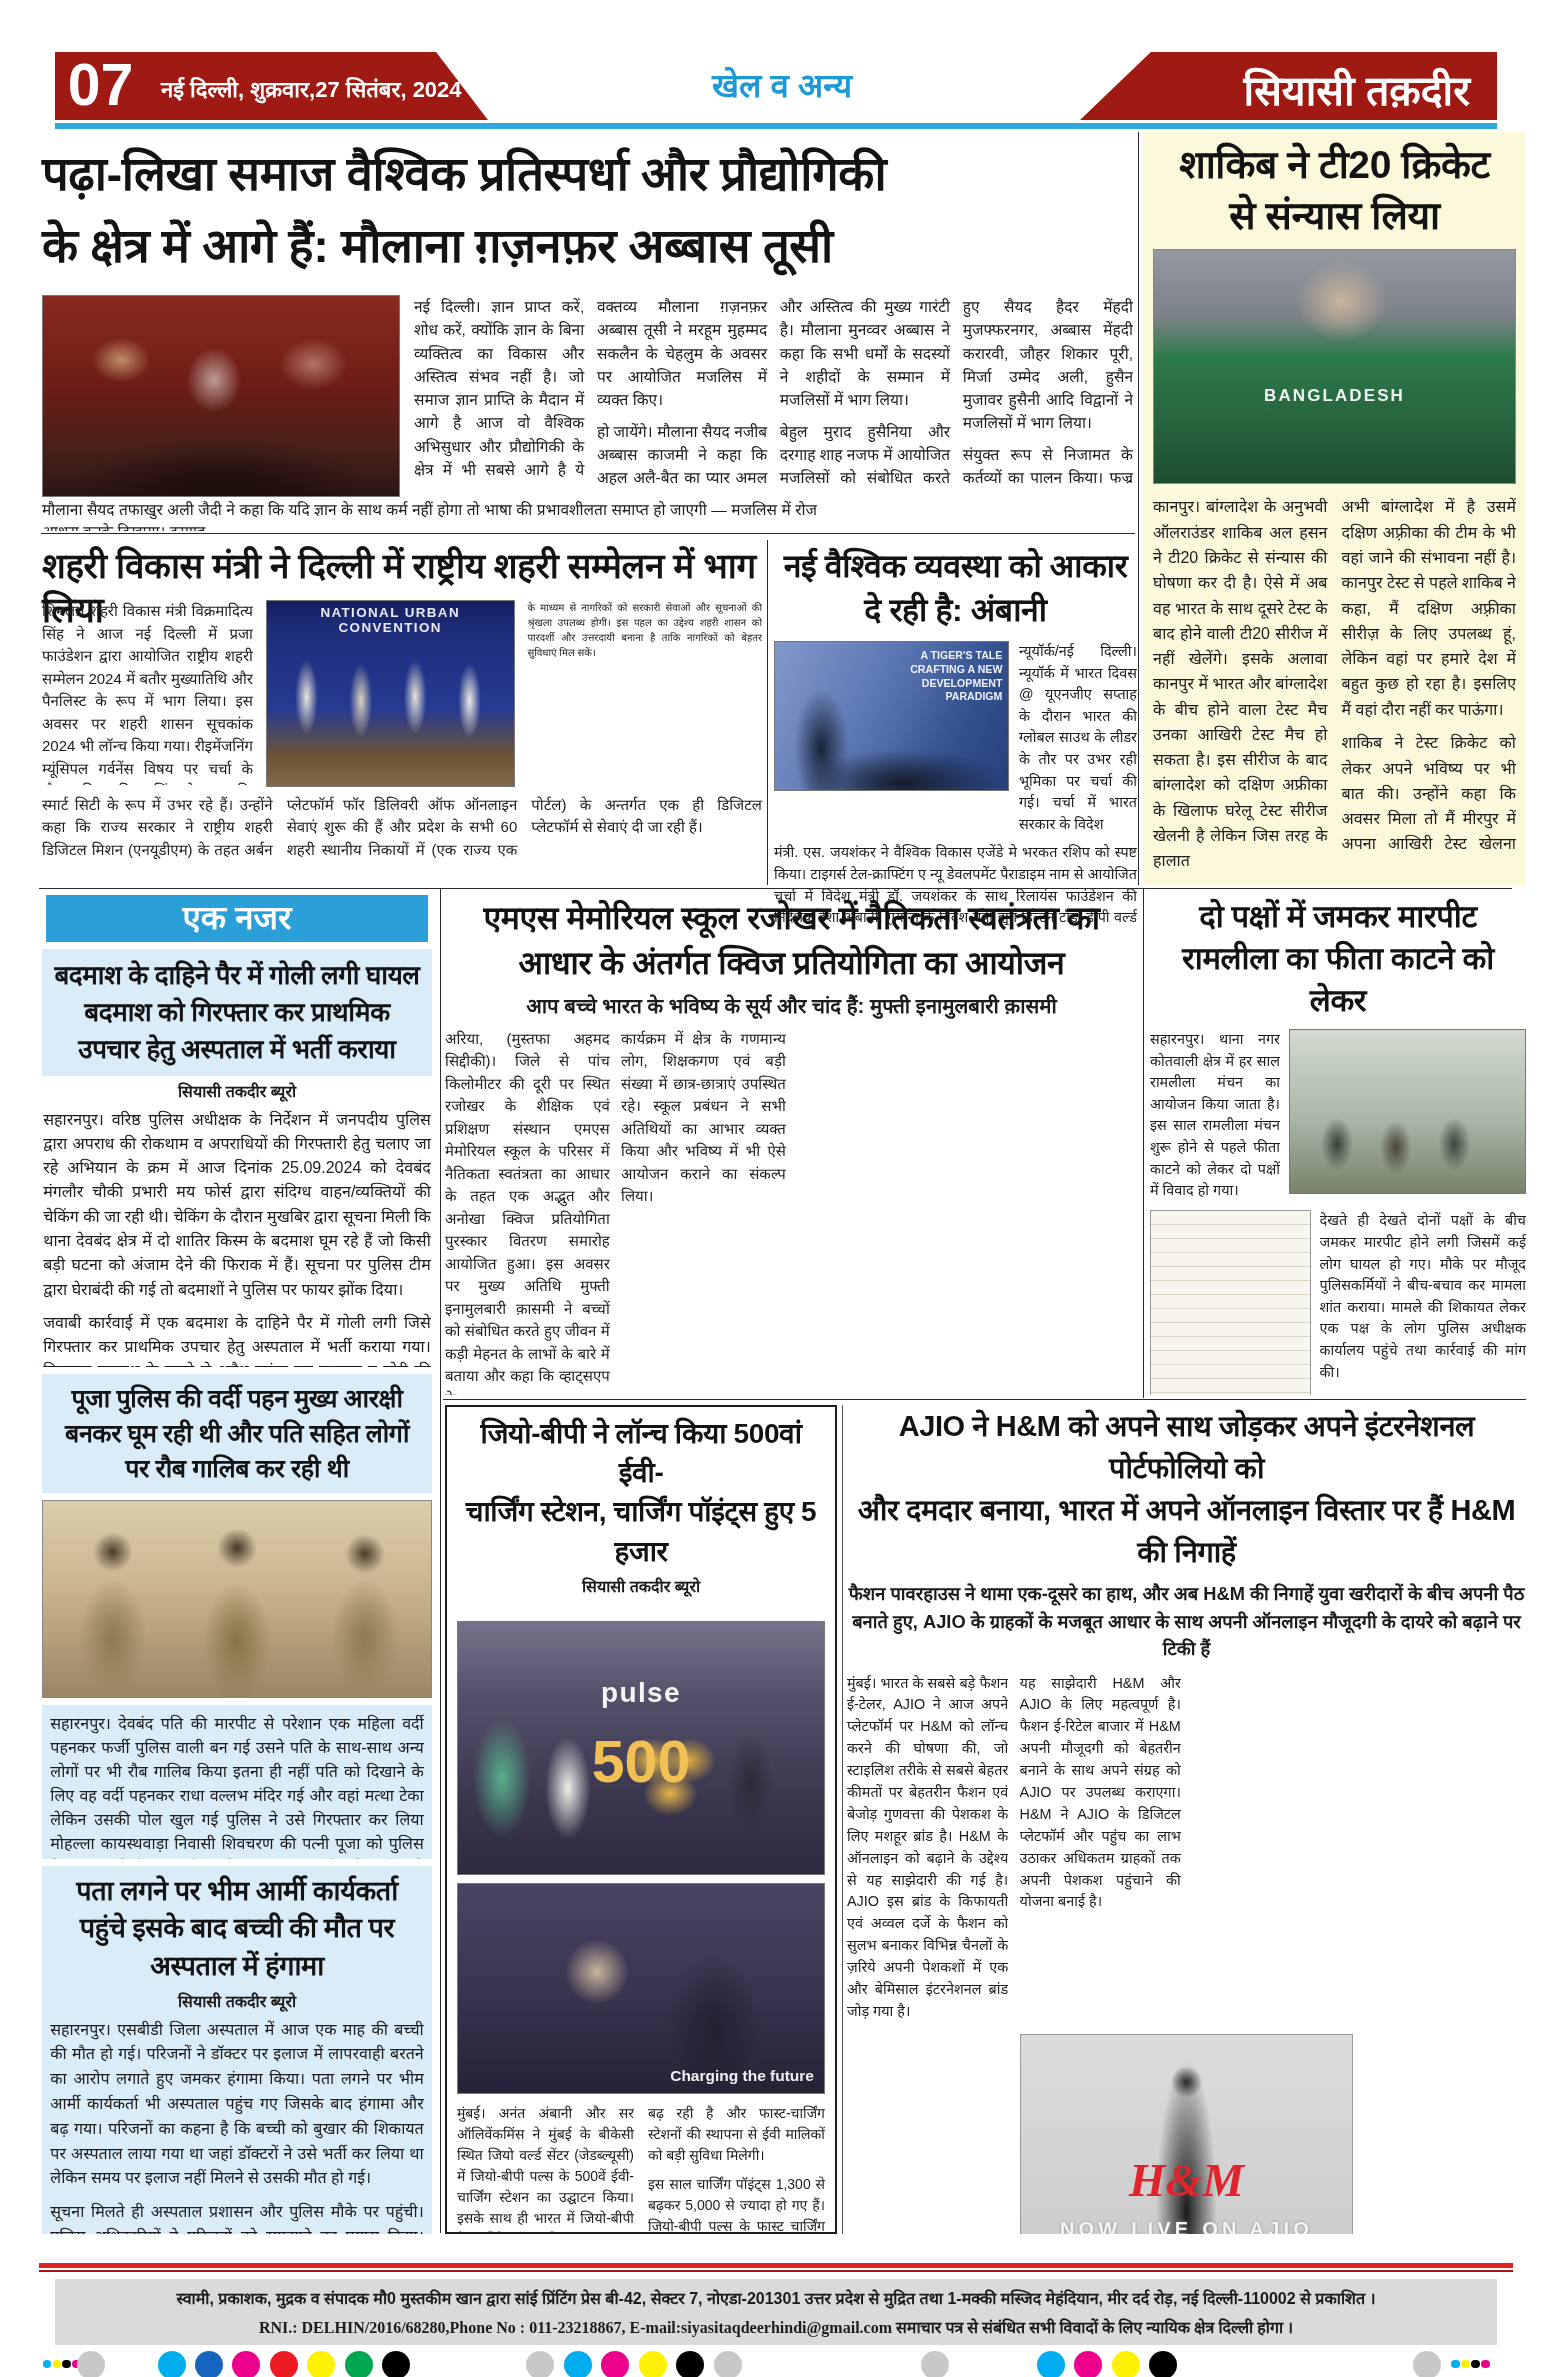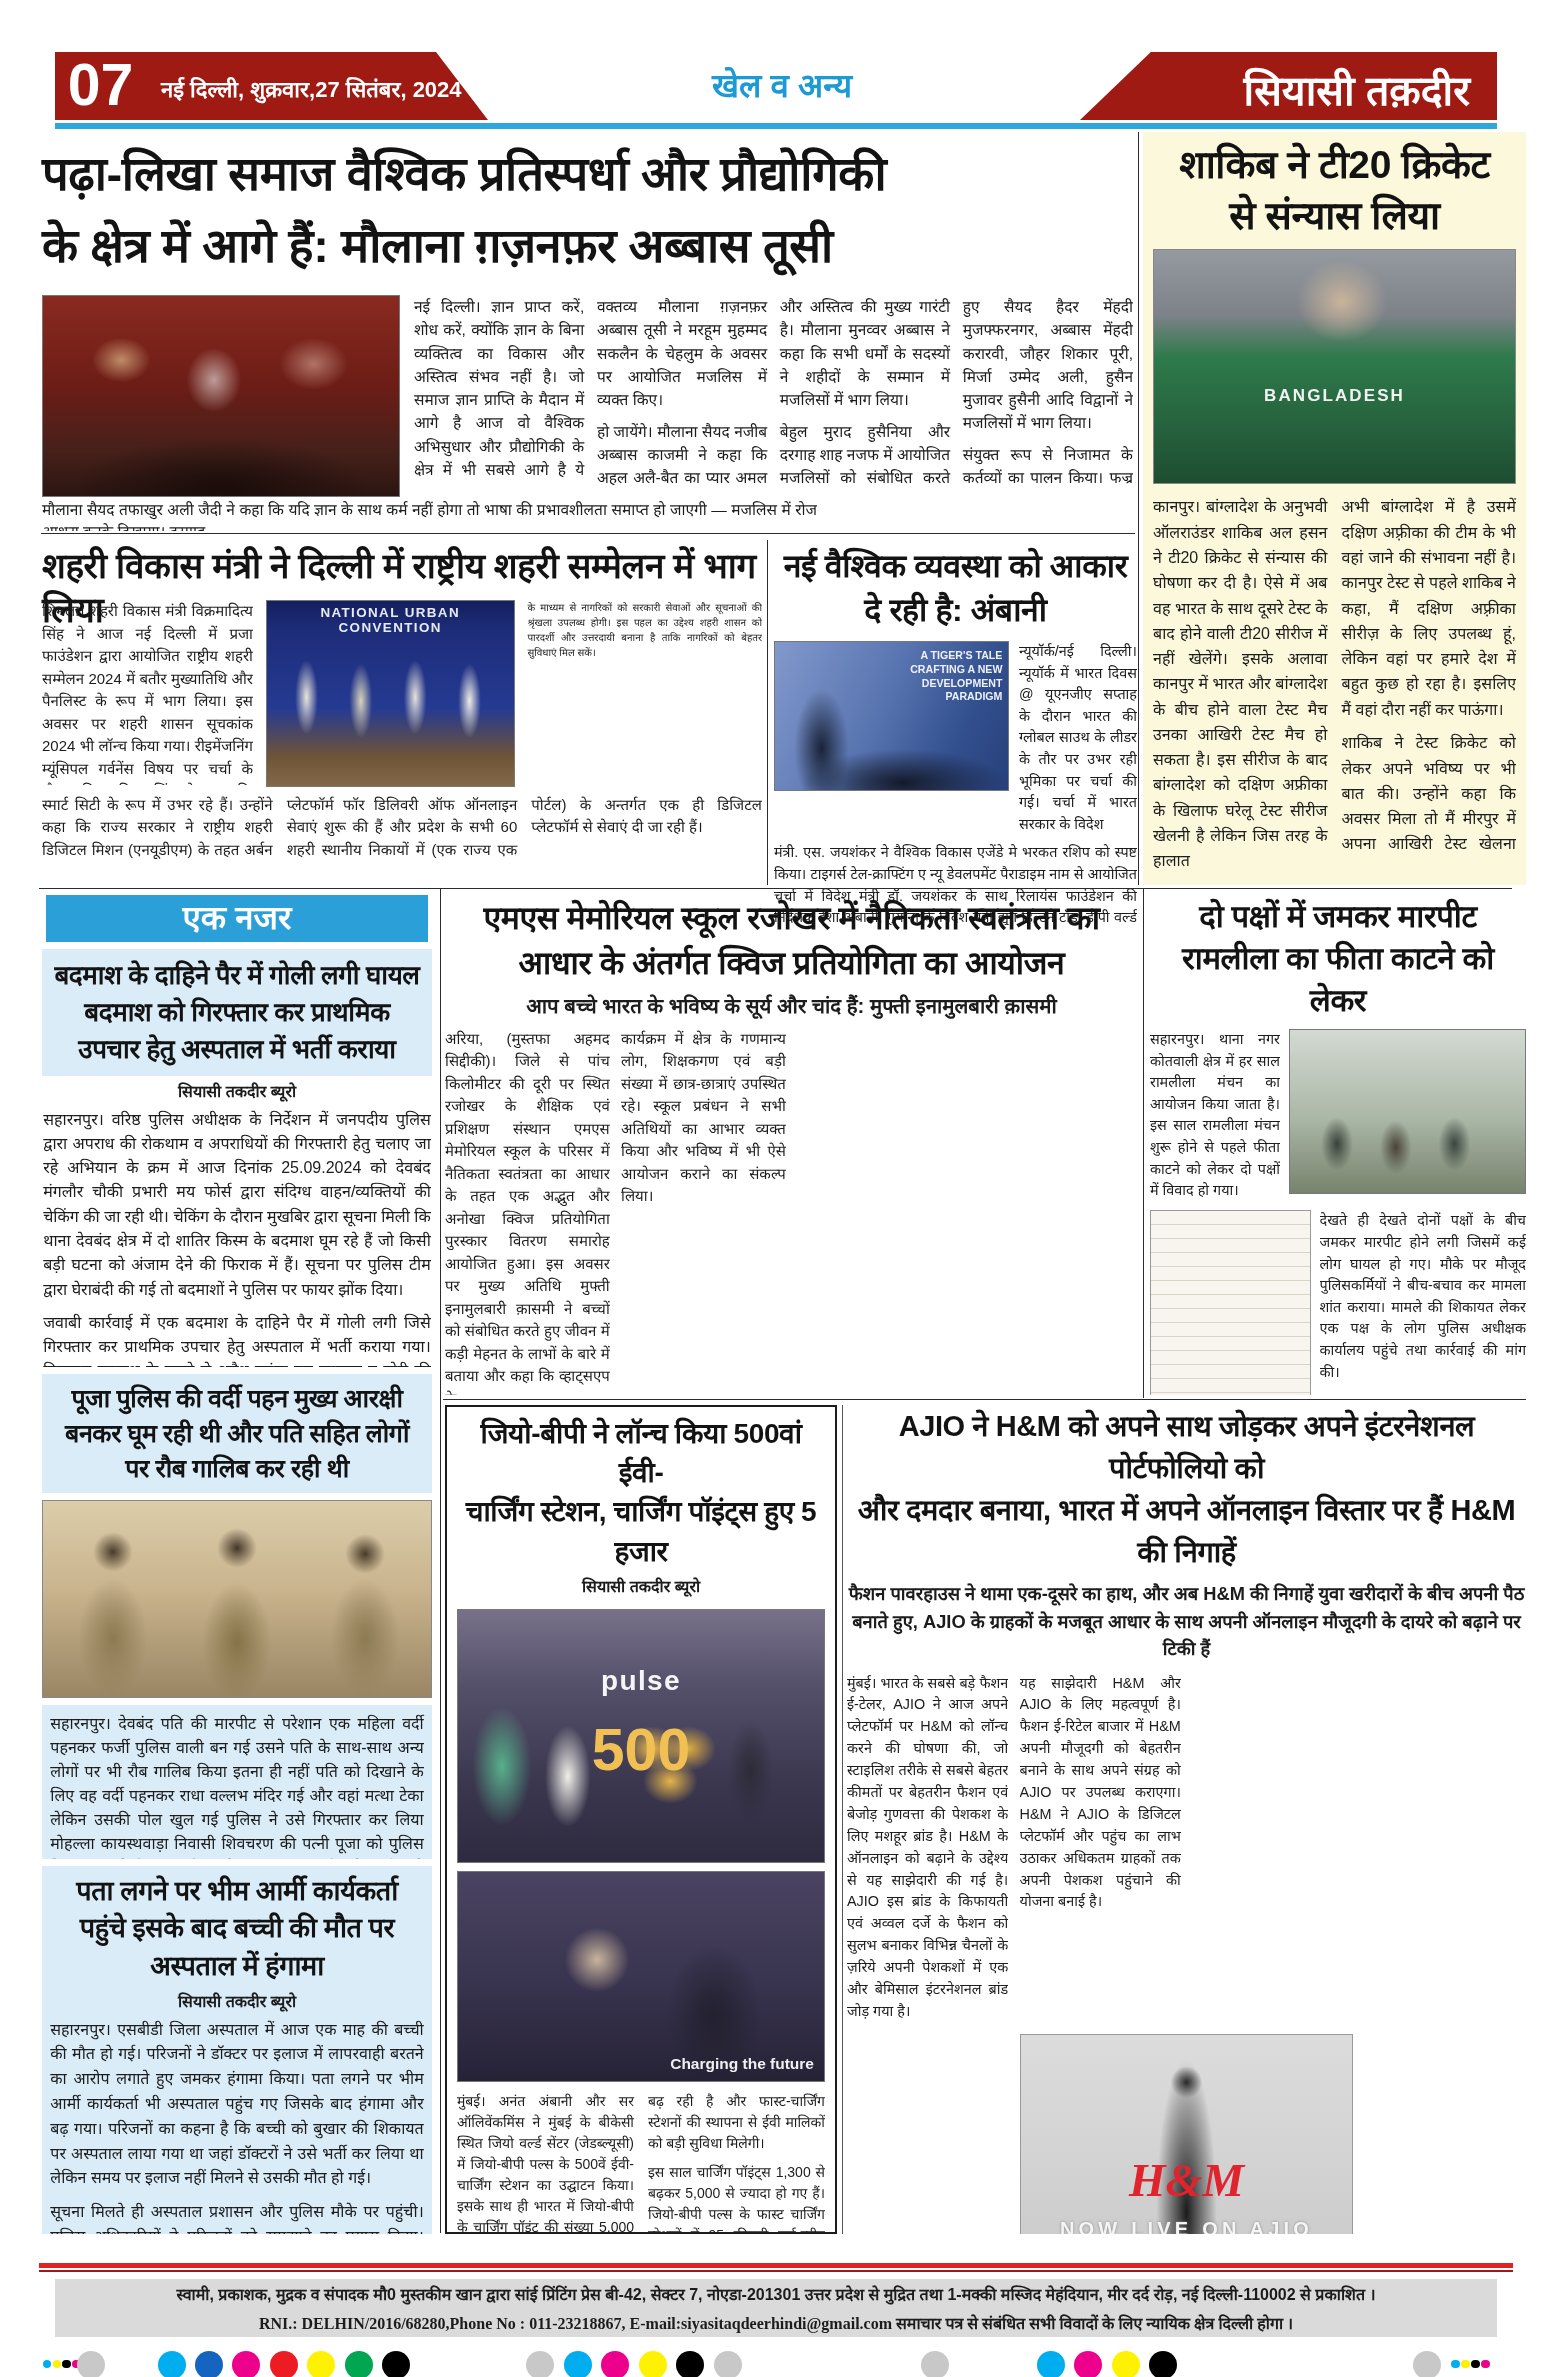--- a/index.html
+++ b/index.html
@@ -190,21 +190,21 @@
 
   </div>
 
   <div class="hrule" style="left:443px;top:1399px;width:1083px;"></div>
   <div class="abs" style="left:445px;top:1405px;width:392px;height:829px;border:2.1px solid #1c1c1c;box-sizing:border-box;padding:7px 10px;overflow:hidden;">
     <div class="hl" style="text-align:center;font-size:28px;line-height:1.4;">
       <div>जियो-बीपी ने लॉन्च किया 500वां ईवी-</div>
       <div>चार्जिंग स्टेशन, चार्जिंग पॉइंट्स हुए 5 हजार</div>
     </div>
     <div class="byline" style="margin-top:4.2px;font-size:16px;">सियासी तकदीर ब्यूरो</div>
-    <div class="photo" style="margin-top:12px;height:252px;border:0.7px solid #777;background:
+    <div class="photo" style="margin-top:24px;height:252px;border:0.7px solid #777;background:
            radial-gradient(39px 32px at 53% 55%, #e8b84b, transparent 70%),
            radial-gradient(39px 32px at 63% 55%, #dfae42, transparent 70%),
            radial-gradient(39px 32px at 58% 68%, #e5b54a, transparent 70%),
            radial-gradient(42px 85px at 12% 62%, #57b08a, transparent 70%),
            radial-gradient(35px 78px at 30% 66%, #f0efe8, transparent 65%),
            radial-gradient(35px 78px at 80% 64%, #2e2b38, transparent 65%),
            linear-gradient(180deg,#77718a 0%,#55506a 30%,#3a364e 70%,#2e2b40 100%); padding-left: 36px;">
       <p class="ov" style="left:0;right:0;top:22%;text-align:center;color:#f5f5f5;font-size:28px;font-weight:700;letter-spacing:1.4px;">pulse</p>
       <p class="ov" style="left:0;right:0;top:42%;text-align:center;color:#f0c055;font-size:59px;font-weight:800;">500</p>
     </div>
@@ -239,21 +239,21 @@
 
     </div>
   </div>
   <div class="vrule" style="left:842px;top:1405px;height:829px;background:#555;width:0.7px;"></div>
 
   <div class="abs" style="left:39px;top:2263px;width:1474px;">
     <div style="height:5px;background:#e02222;"></div>
     <div style="height:2.1px;background:#ffffff;"></div>
     <div style="height:2.1px;background:#a81414;"></div>
   </div>
-  <div class="abs" style="left:55px;top:2279px;width:1442px;height:58px;background:#dadada;display:flex;flex-direction:column;justify-content:center;gap:7px;">
+  <div class="abs" style="left:55px;top:2279px;width:1442px;height:66px;background:#dadada;display:flex;flex-direction:column;justify-content:center;gap:7px;">
     <div style="text-align:center;font-size:16px;font-weight:600;">स्वामी, प्रकाशक, मुद्रक व संपादक मौ0 मुस्तकीम खान द्वारा सांई प्रिंटिंग प्रेस बी-42, सेक्टर 7, नोएडा-201301 उत्तर प्रदेश से मुद्रित तथा 1-मक्की मस्जिद मेहंदियान, मीर दर्द रोड़, नई दिल्ली-110002 से प्रकाशित ।</div>
     <div style="text-align:center;font-size:16px;font-weight:600;font-family:Liberation Serif, serif;">RNI.: DELHIN/2016/68280,Phone No : 011-23218867, E-mail:siyasitaqdeerhindi@gmail.com समाचार पत्र से संबंधित सभी विवादों के लिए न्यायिक क्षेत्र दिल्ली होगा ।</div>
   </div>
 
   <div class="abs" style="left:42px;top:2351px;width:1473px;height:31px;white-space:nowrap;">
     <span style="display:inline-block;width:21px;vertical-align:middle;margin-right:11.3px;">
       <span class="minidot" style="background:#00aeef;"></span><span class="minidot" style="background:#fff200;"></span><span class="minidot" style="background:#000000;"></span><span class="minidot" style="background:#ec008c;"></span>
     </span>
     <span class="dot" style="background:#c8c8c8;margin-right:49px;"></span>
     <span class="dot" style="background:#00aeef;"></span>

